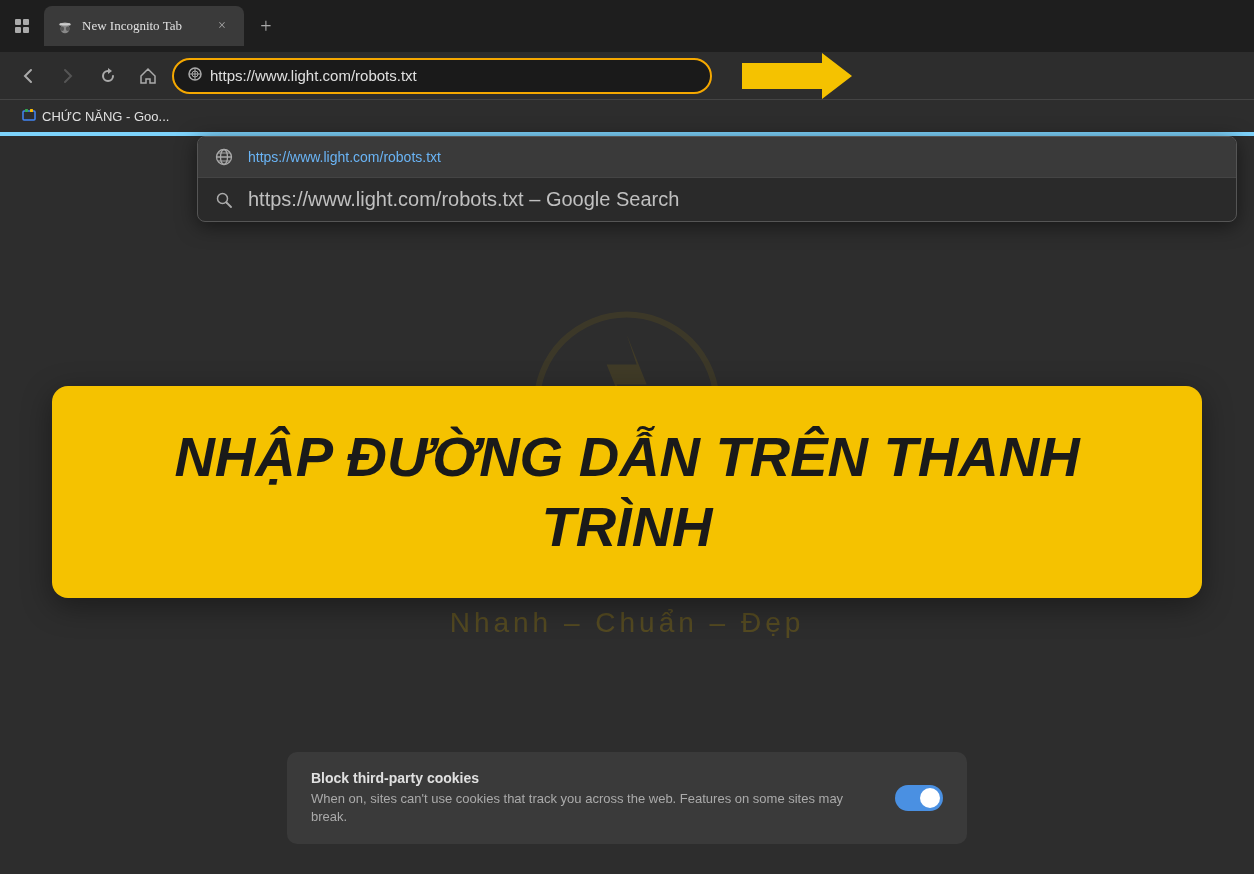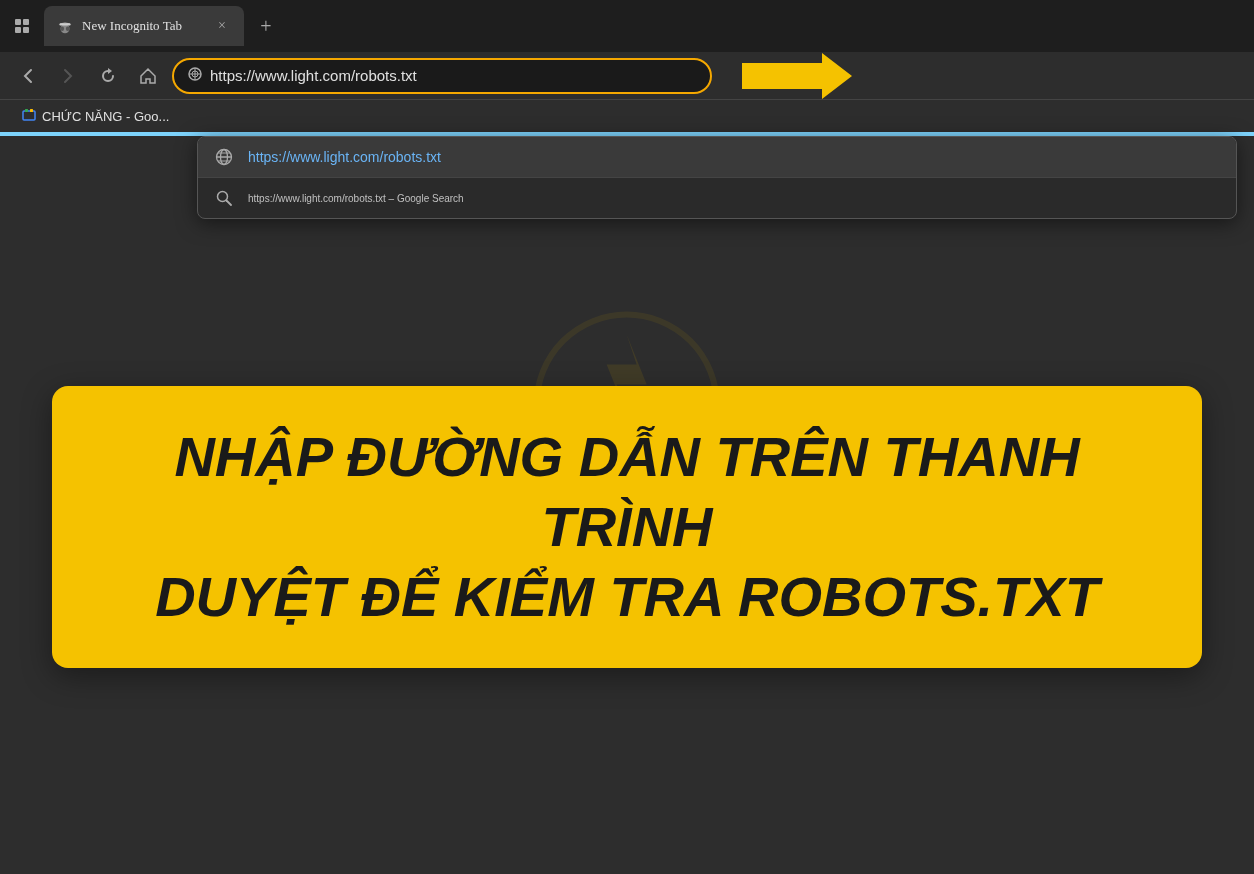--- a/index.html
+++ b/index.html
@@ -215,21 +215,21 @@
     }
 
     .autocomplete-url {
       color: #6ab4f5;
       font-size: 14px;
       font-weight: 500;
     }
 
     .autocomplete-text {
       color: #c0c0c0;
-      font-size: 10px;
+      font-size: 20px;
     }
 
     .autocomplete-separator {
       border: none;
       border-top: 1px solid #444;
       margin: 0;
     }
 
     
     .main-content {
@@ -466,18 +466,26 @@
       <polygon points="100,30 120,80 90,80 110,130 80,130 100,170 70,110 100,110 80,60 110,60" fill="#c8a000" opacity="0.5"></polygon>
       <text x="100" y="195" text-anchor="middle" font-size="18" font-weight="900" fill="#c8a000" letter-spacing="6" opacity="0.5">LIGHT</text>
     </svg>
     <div class="logo-text-light">LIGHT</div>
     <div class="logo-tagline">Nhanh – Chuẩn – Đẹp</div>
   </div>
 
   <div class="instruction-banner">
     <div class="instruction-text">
       <div>NHẬP ĐƯỜNG DẪN TRÊN THANH TRÌNH</div>
-      <div>DUYỆT ĐỂ KIỂM TRA Robots.txt</div>
-    </div>
-  </div>
-
+    </div>
+  </div>
+
+  <div class="cookie-notice">
+    <div class="cookie-text-block">
+      <div class="cookie-title">Block third-party cookies</div>
+      <div class="cookie-desc">When on, sites can't use cookies that track you across the web. Features on some sites may break.</div>
+    </div>
+    <div class="toggle-switch">
+      <div class="toggle-knob"></div>
+    </div>
+  </div>
 
 </div>
 
 </body></html>

